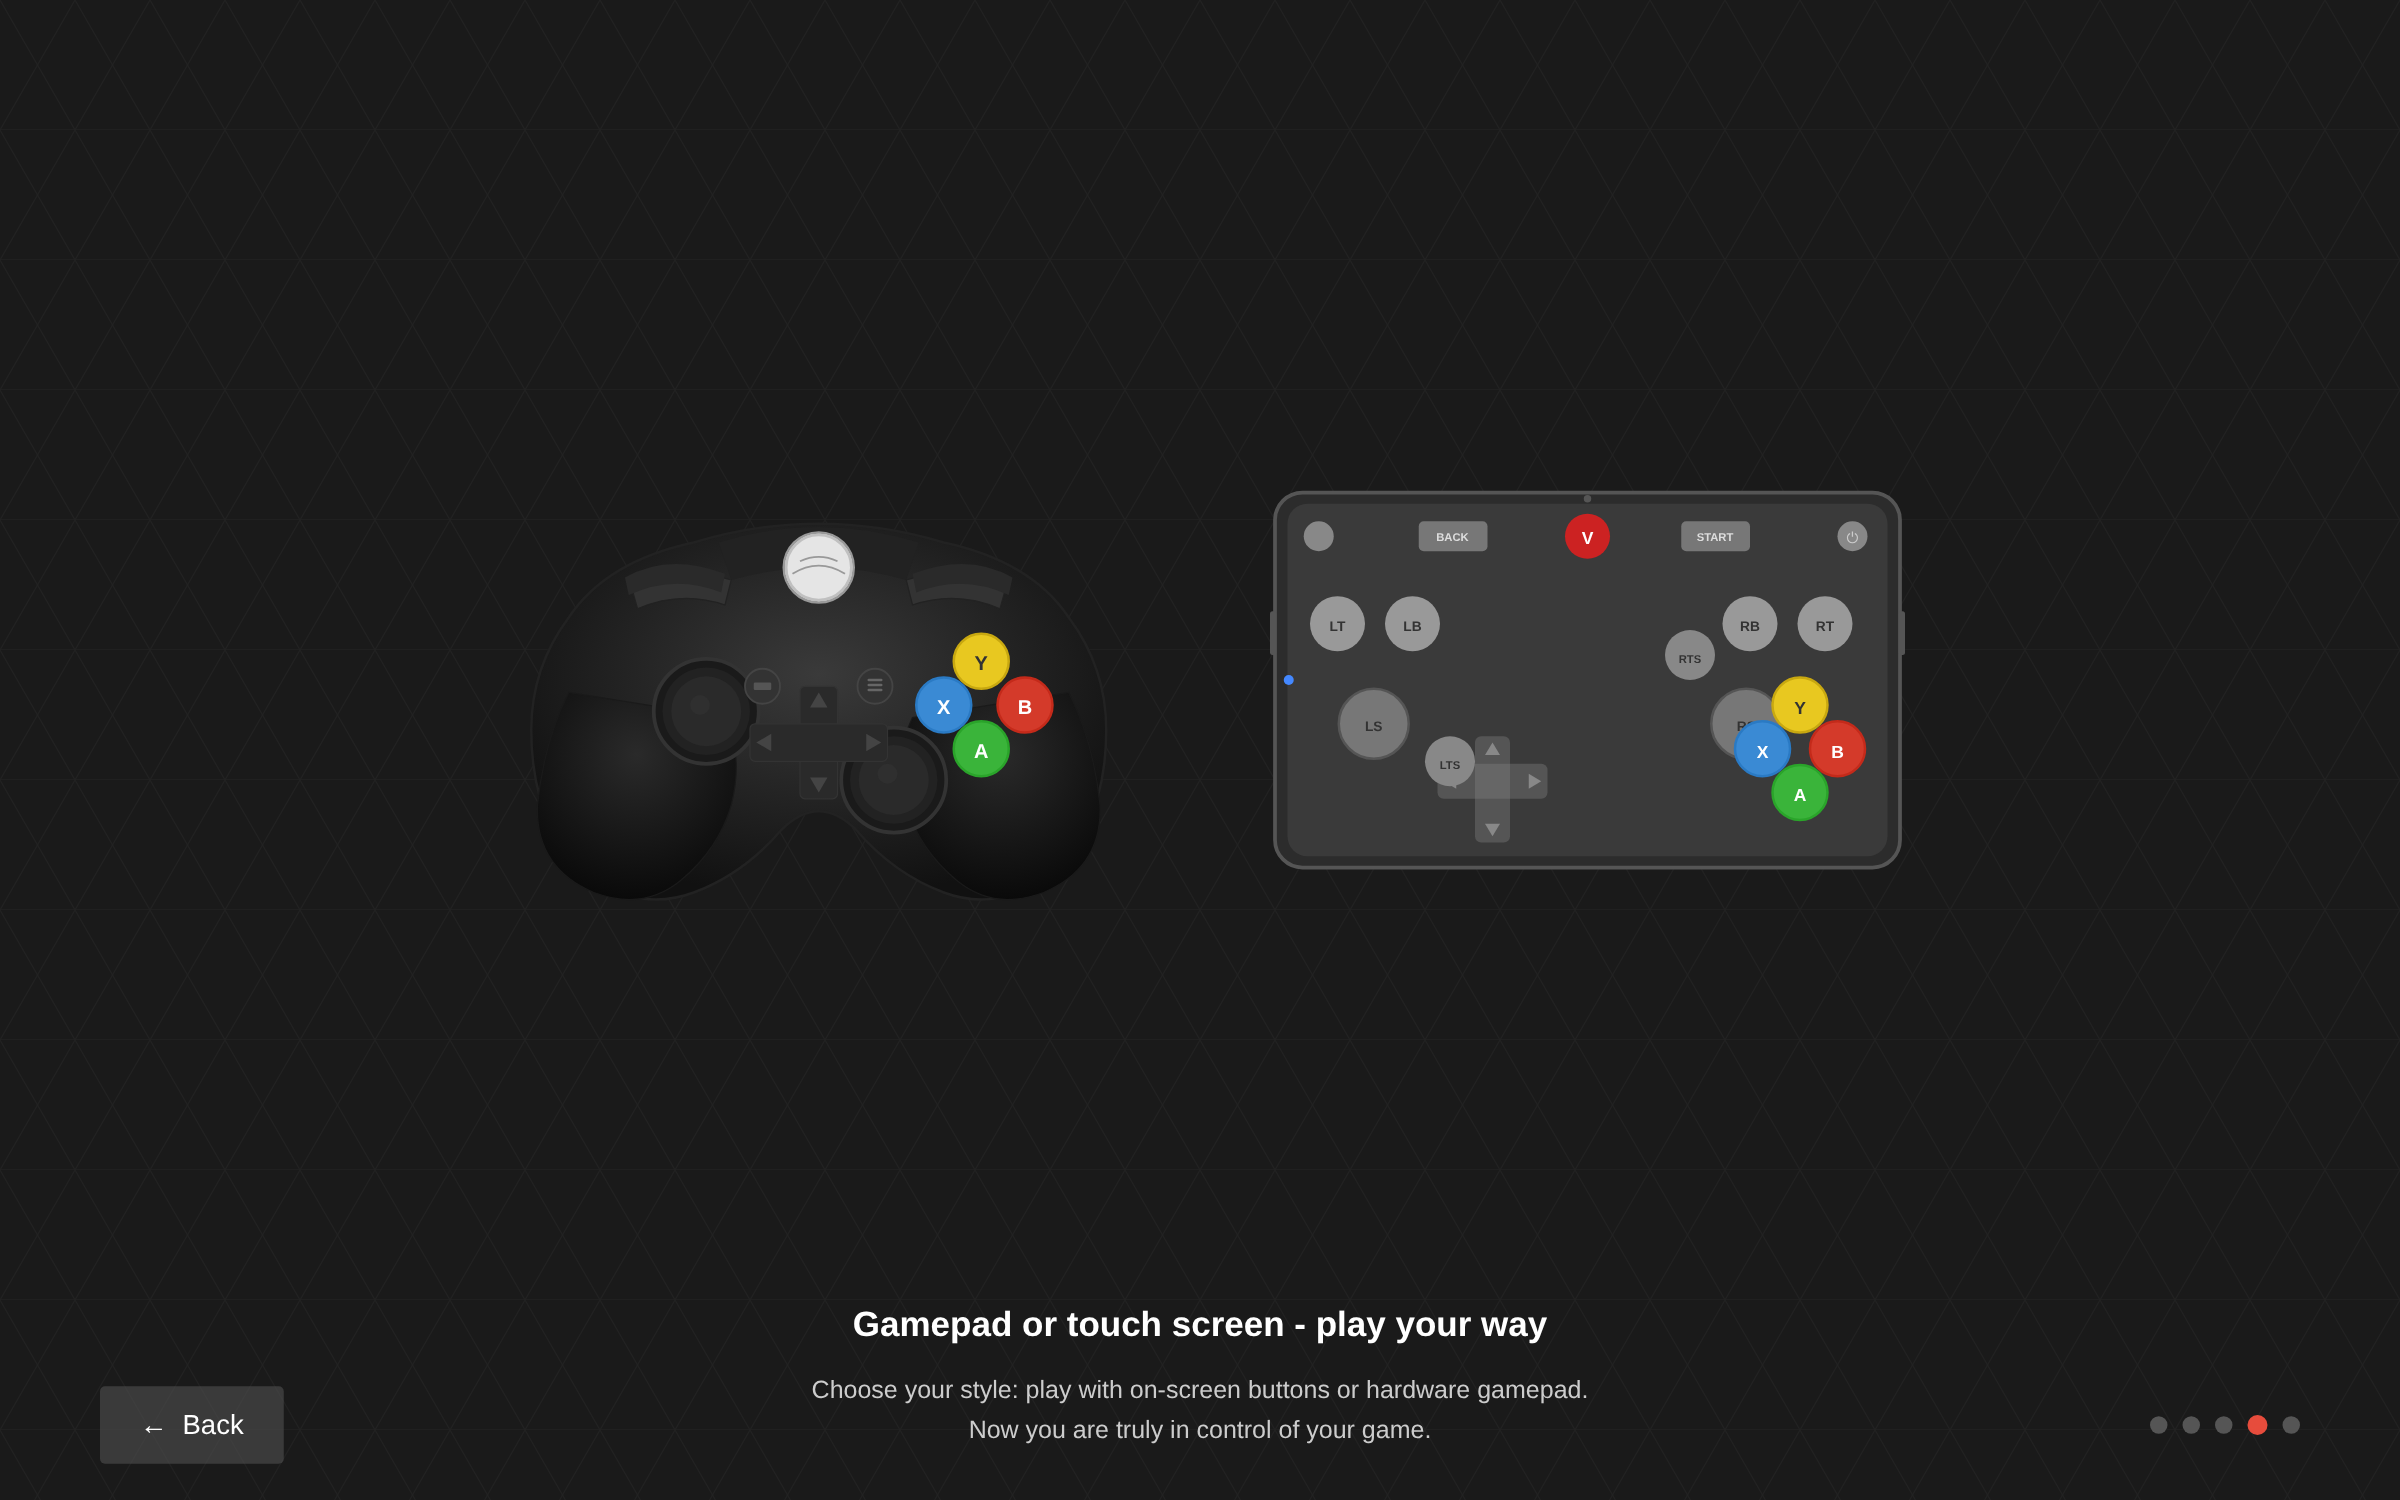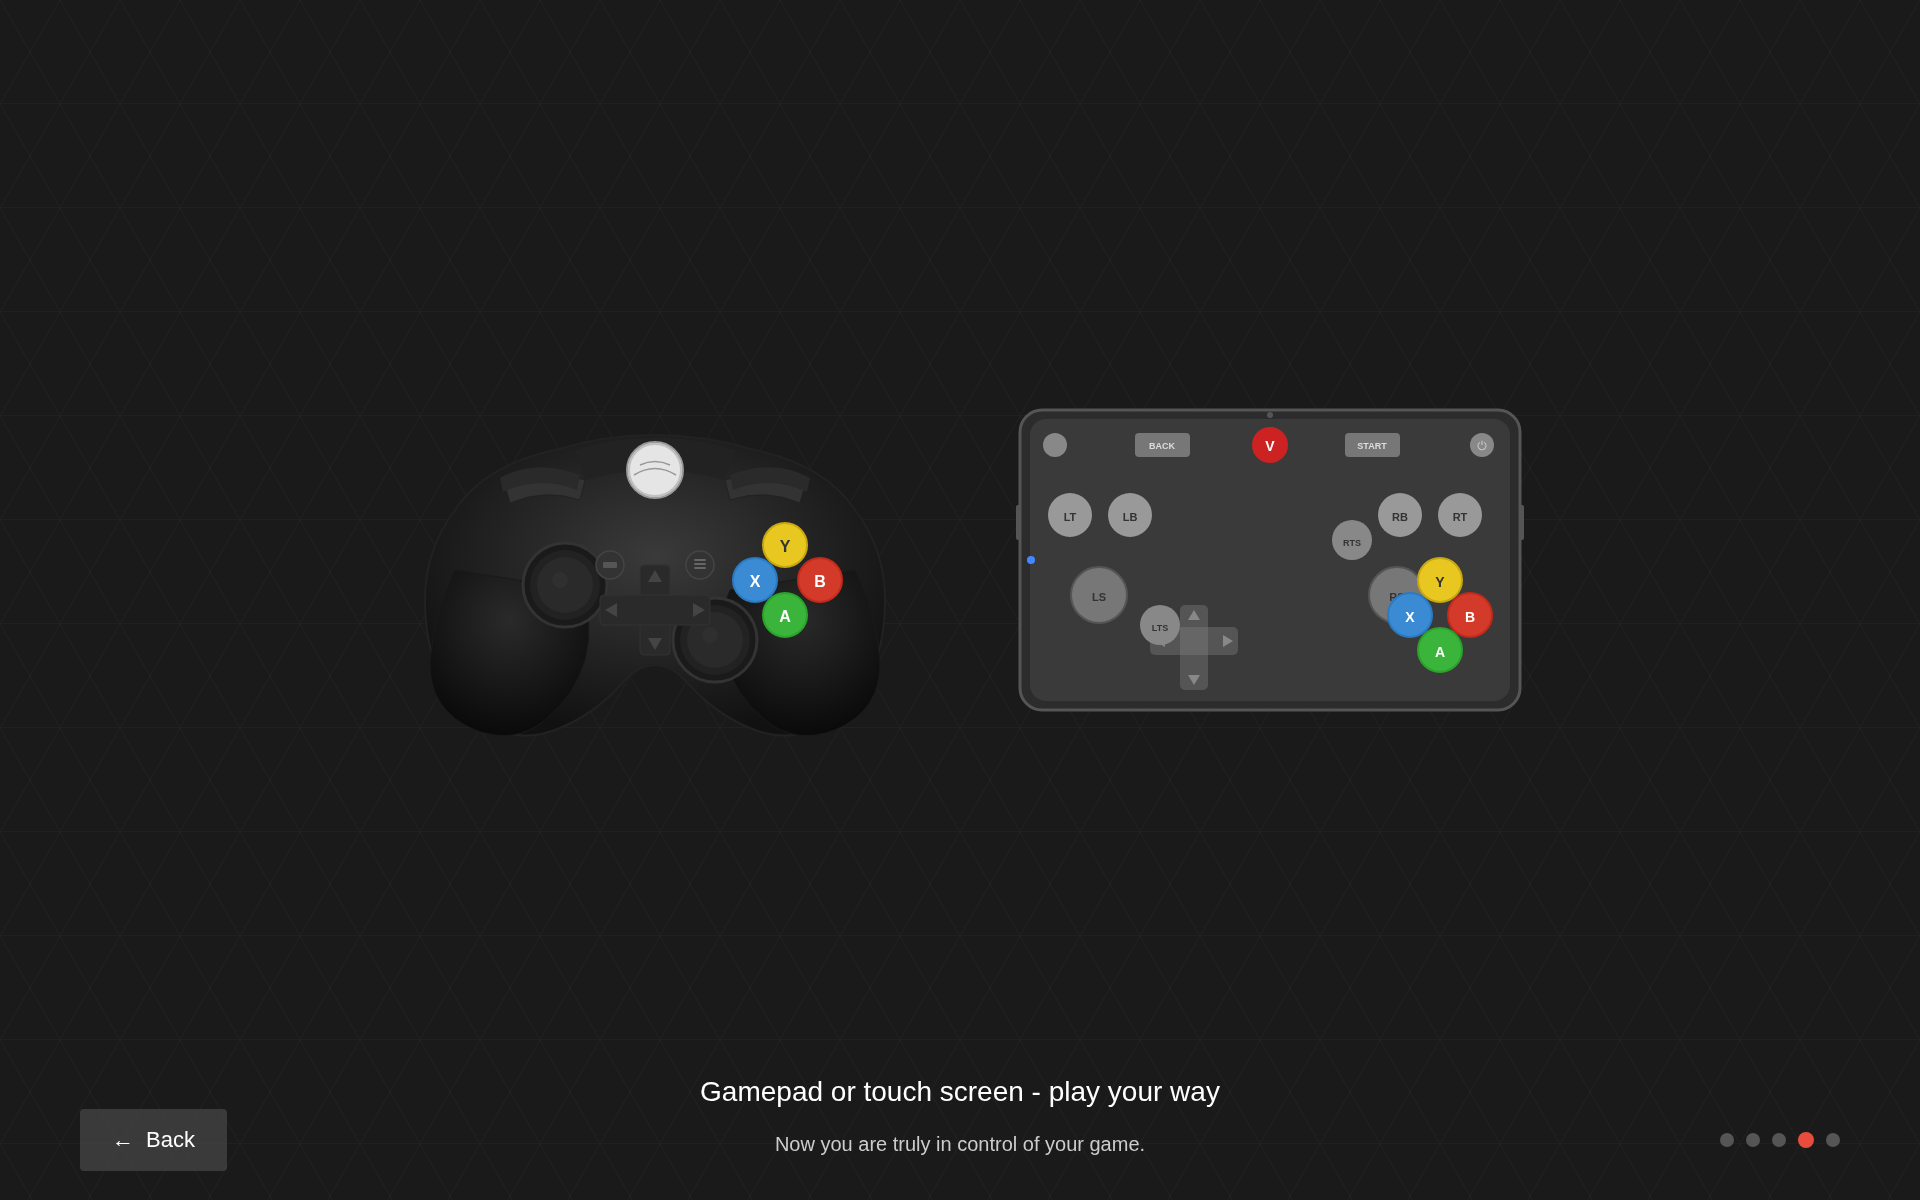--- a/index.html
+++ b/index.html
@@ -63,21 +63,21 @@
     }
 
     
     .text-section {
       text-align: center;
       margin-bottom: 40px;
     }
 
     .title {
       font-size: 28px;
-      font-weight: 400;
+      font-weight: 700;
       color: #ffffff;
       margin-bottom: 20px;
       margin-top: 16px;
     }
 
     .description {
       font-size: 20px;
       color: #cccccc;
       line-height: 1.6;
     }
@@ -322,20 +322,21 @@
 
         <circle cx="16" cy="155" r="4" fill="#4488ff"></circle>
       </svg>
     </div>
 
   </div>
 
   <div class="text-section">
     <div class="title">Gamepad or touch screen - play your way</div>
     <div class="description">
+      <div>Choose your style: play with on-screen buttons or hardware gamepad.</div>
       <div>Now you are truly in control of your game.</div>
     </div>
   </div>
 
 </div>
 
 <div class="bottom-nav">
 
   <button class="nav-button">
     <span class="arrow-icon">←</span>

